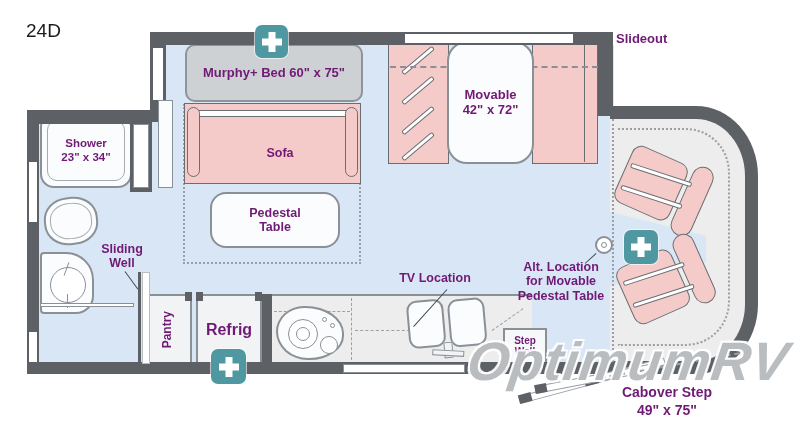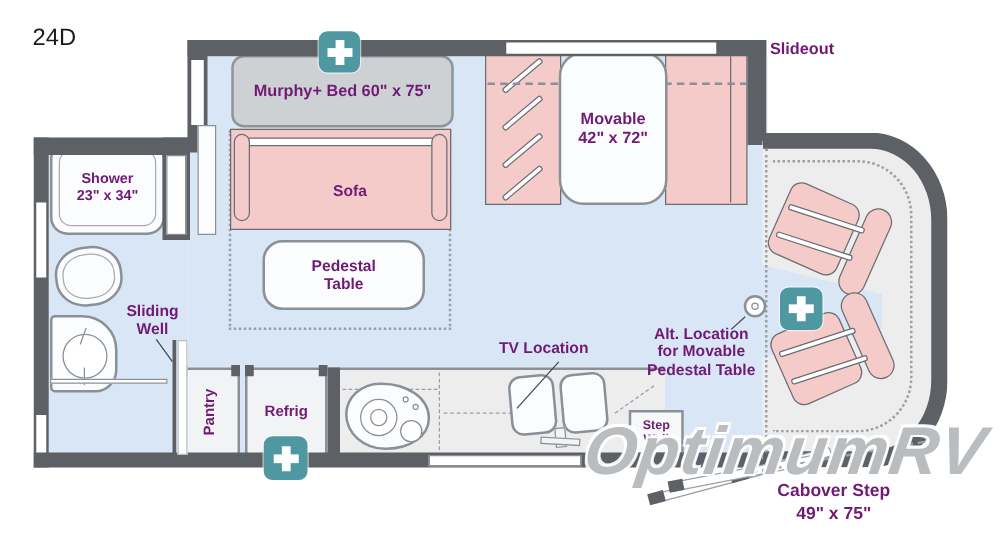--- a/index.html
+++ b/index.html
@@ -88,21 +88,21 @@
     <div class="circ" style="left:8px;top:13px;width:36px;height:36px;border-width:1.5px;"></div>
     <div class="abs" style="left:24px;top:8px;width:0;height:14px;border-left:1.5px solid #8a9097;transform:rotate(20deg);"></div>
     <div class="abs" style="left:25px;top:40px;width:0;height:14px;border-left:1.5px solid #8a9097;"></div>
   </div>
 
   <div class="abs" style="left:40px;top:303px;width:94px;height:4px;background:#fff;border:1px solid #8a9097;box-sizing:border-box;"></div>
   <div class="fix" style="left:143px;top:294px;width:49px;height:72px;background:#f2f3f4;display:flex;align-items:center;justify-content:center;">
     <span class="lbl vlbl" style="position:static;font-size:12px;">Pantry</span>
   </div>
   <div class="fix" style="left:196px;top:294px;width:66px;height:72px;background:#f2f3f4;display:flex;align-items:center;justify-content:center;">
-    <span class="lbl" style="position:static;font-size:12px;">Refrig</span>
+    <span class="lbl" style="position:static;font-size:16px;">Refrig</span>
   </div>
   <div class="wall" style="left:143px;top:292px;width:7px;height:9px;"></div>
   <div class="wall" style="left:185px;top:292px;width:7px;height:9px;"></div>
   <div class="wall" style="left:196px;top:292px;width:7px;height:9px;"></div>
   <div class="wall" style="left:255px;top:292px;width:7px;height:9px;"></div>
 
   <div class="abs" style="left:262px;top:294px;width:270px;height:70px;background:#ededed;border-top:2px solid #8a9097;box-sizing:border-box;"></div>
   <div class="wall" style="left:262px;top:294px;width:10px;height:70px;"></div>
   <div class="dash" style="left:274px;top:311px;width:76px;border-top:1.5px dashed #9aa0a6;"></div>
   <div class="abs" style="left:351px;top:298px;width:0;height:62px;border-left:1.5px dashed #9aa0a6;"></div>

